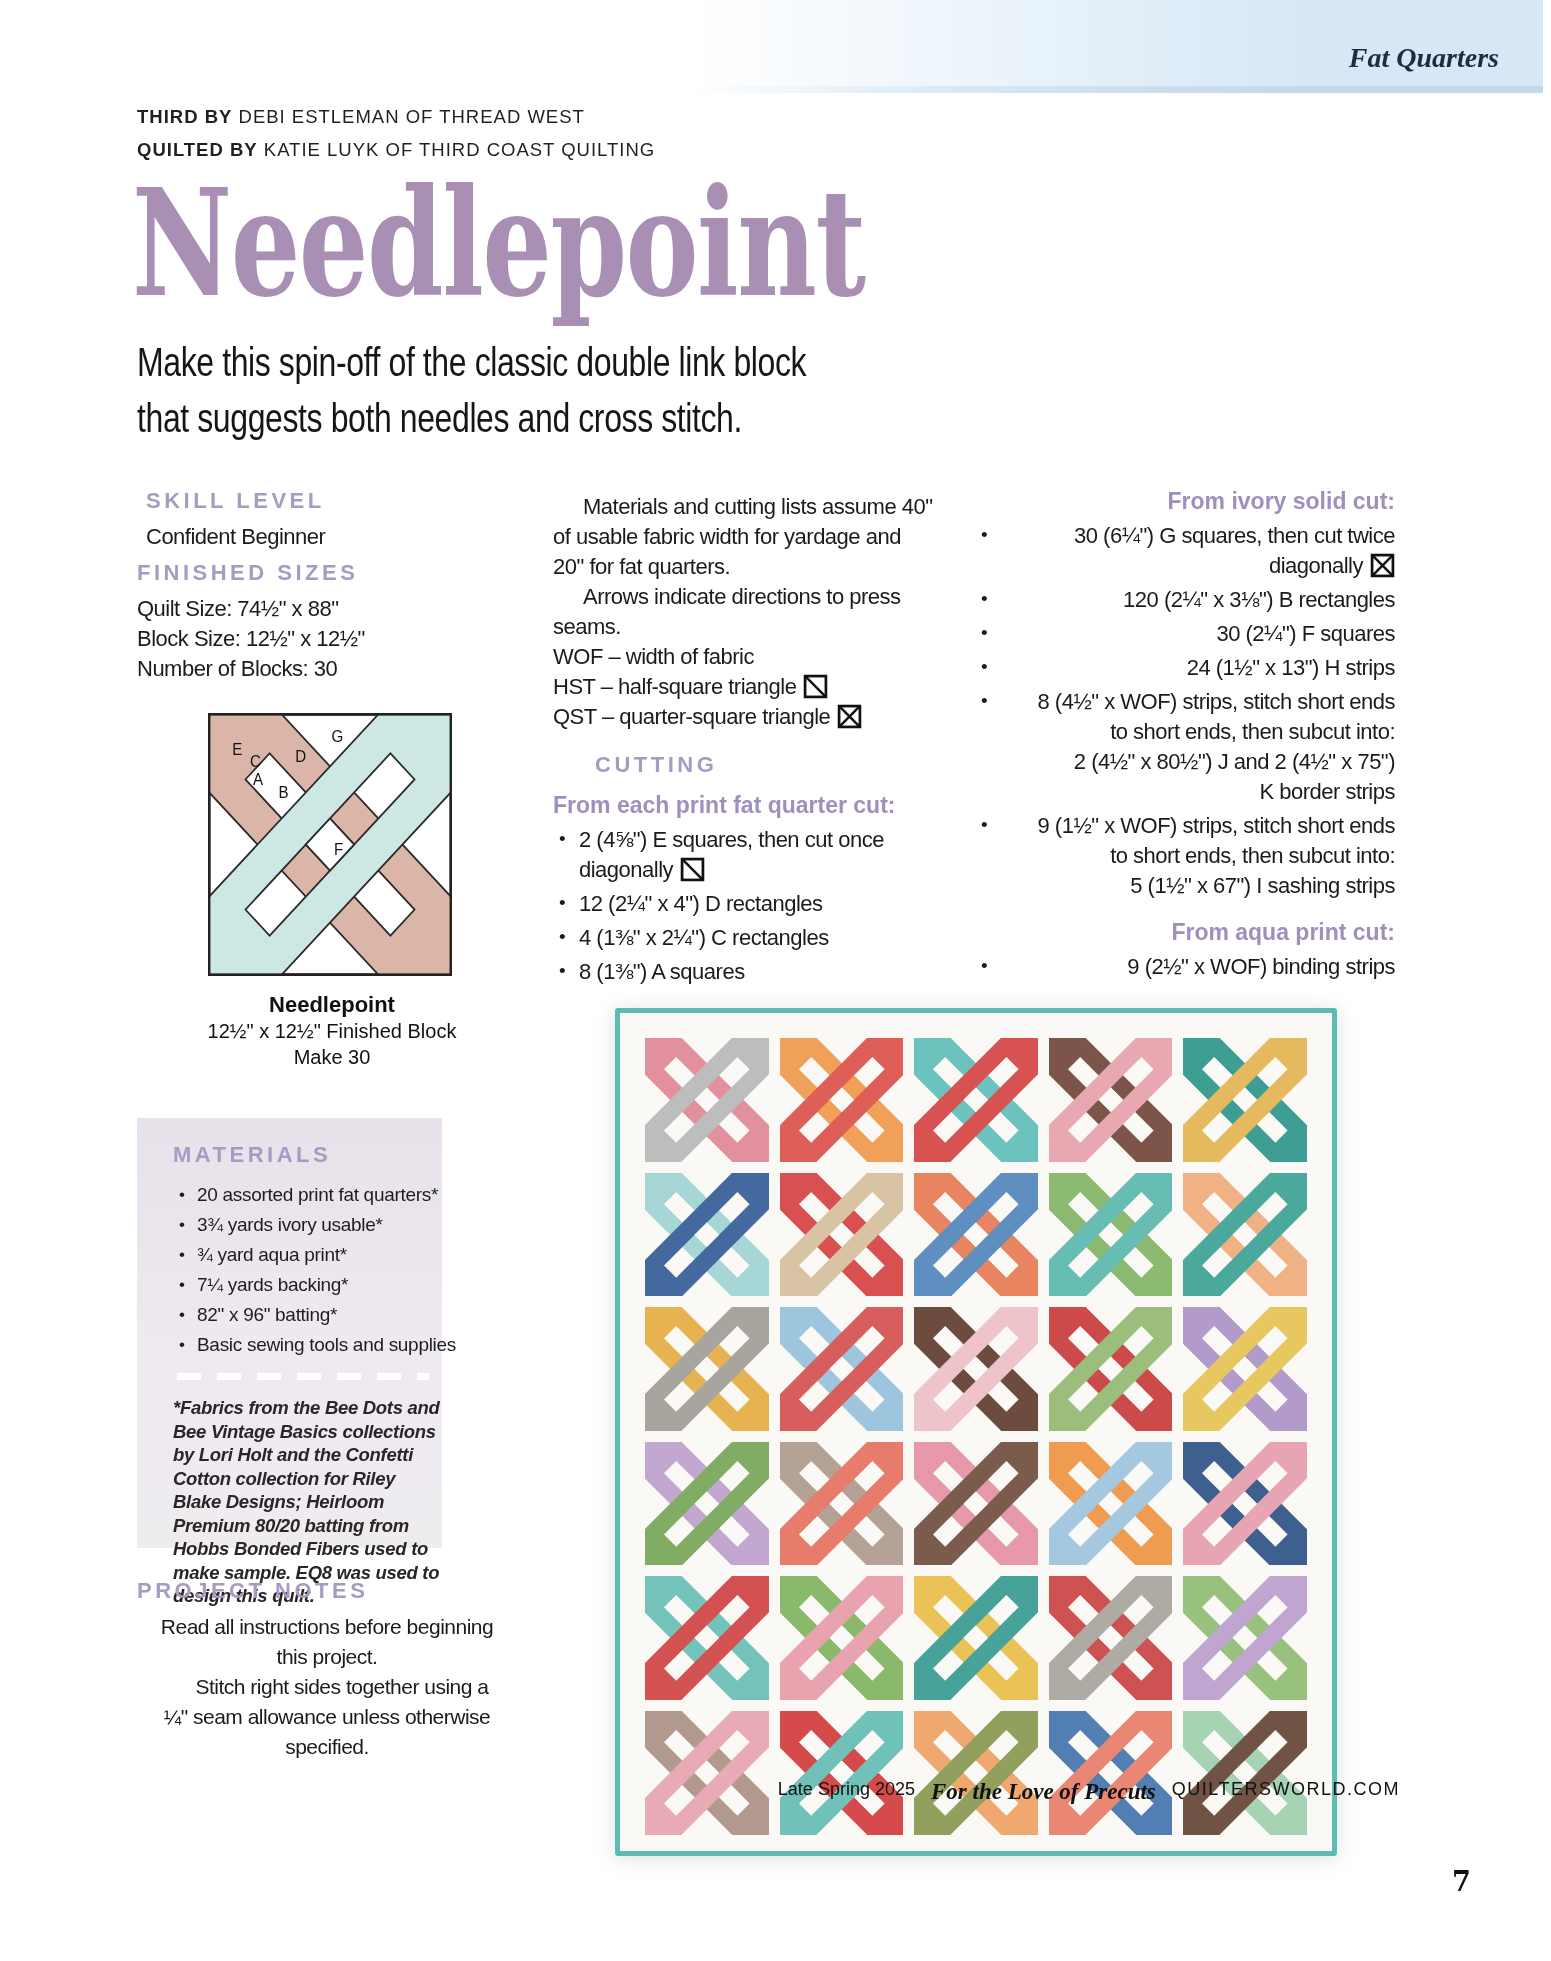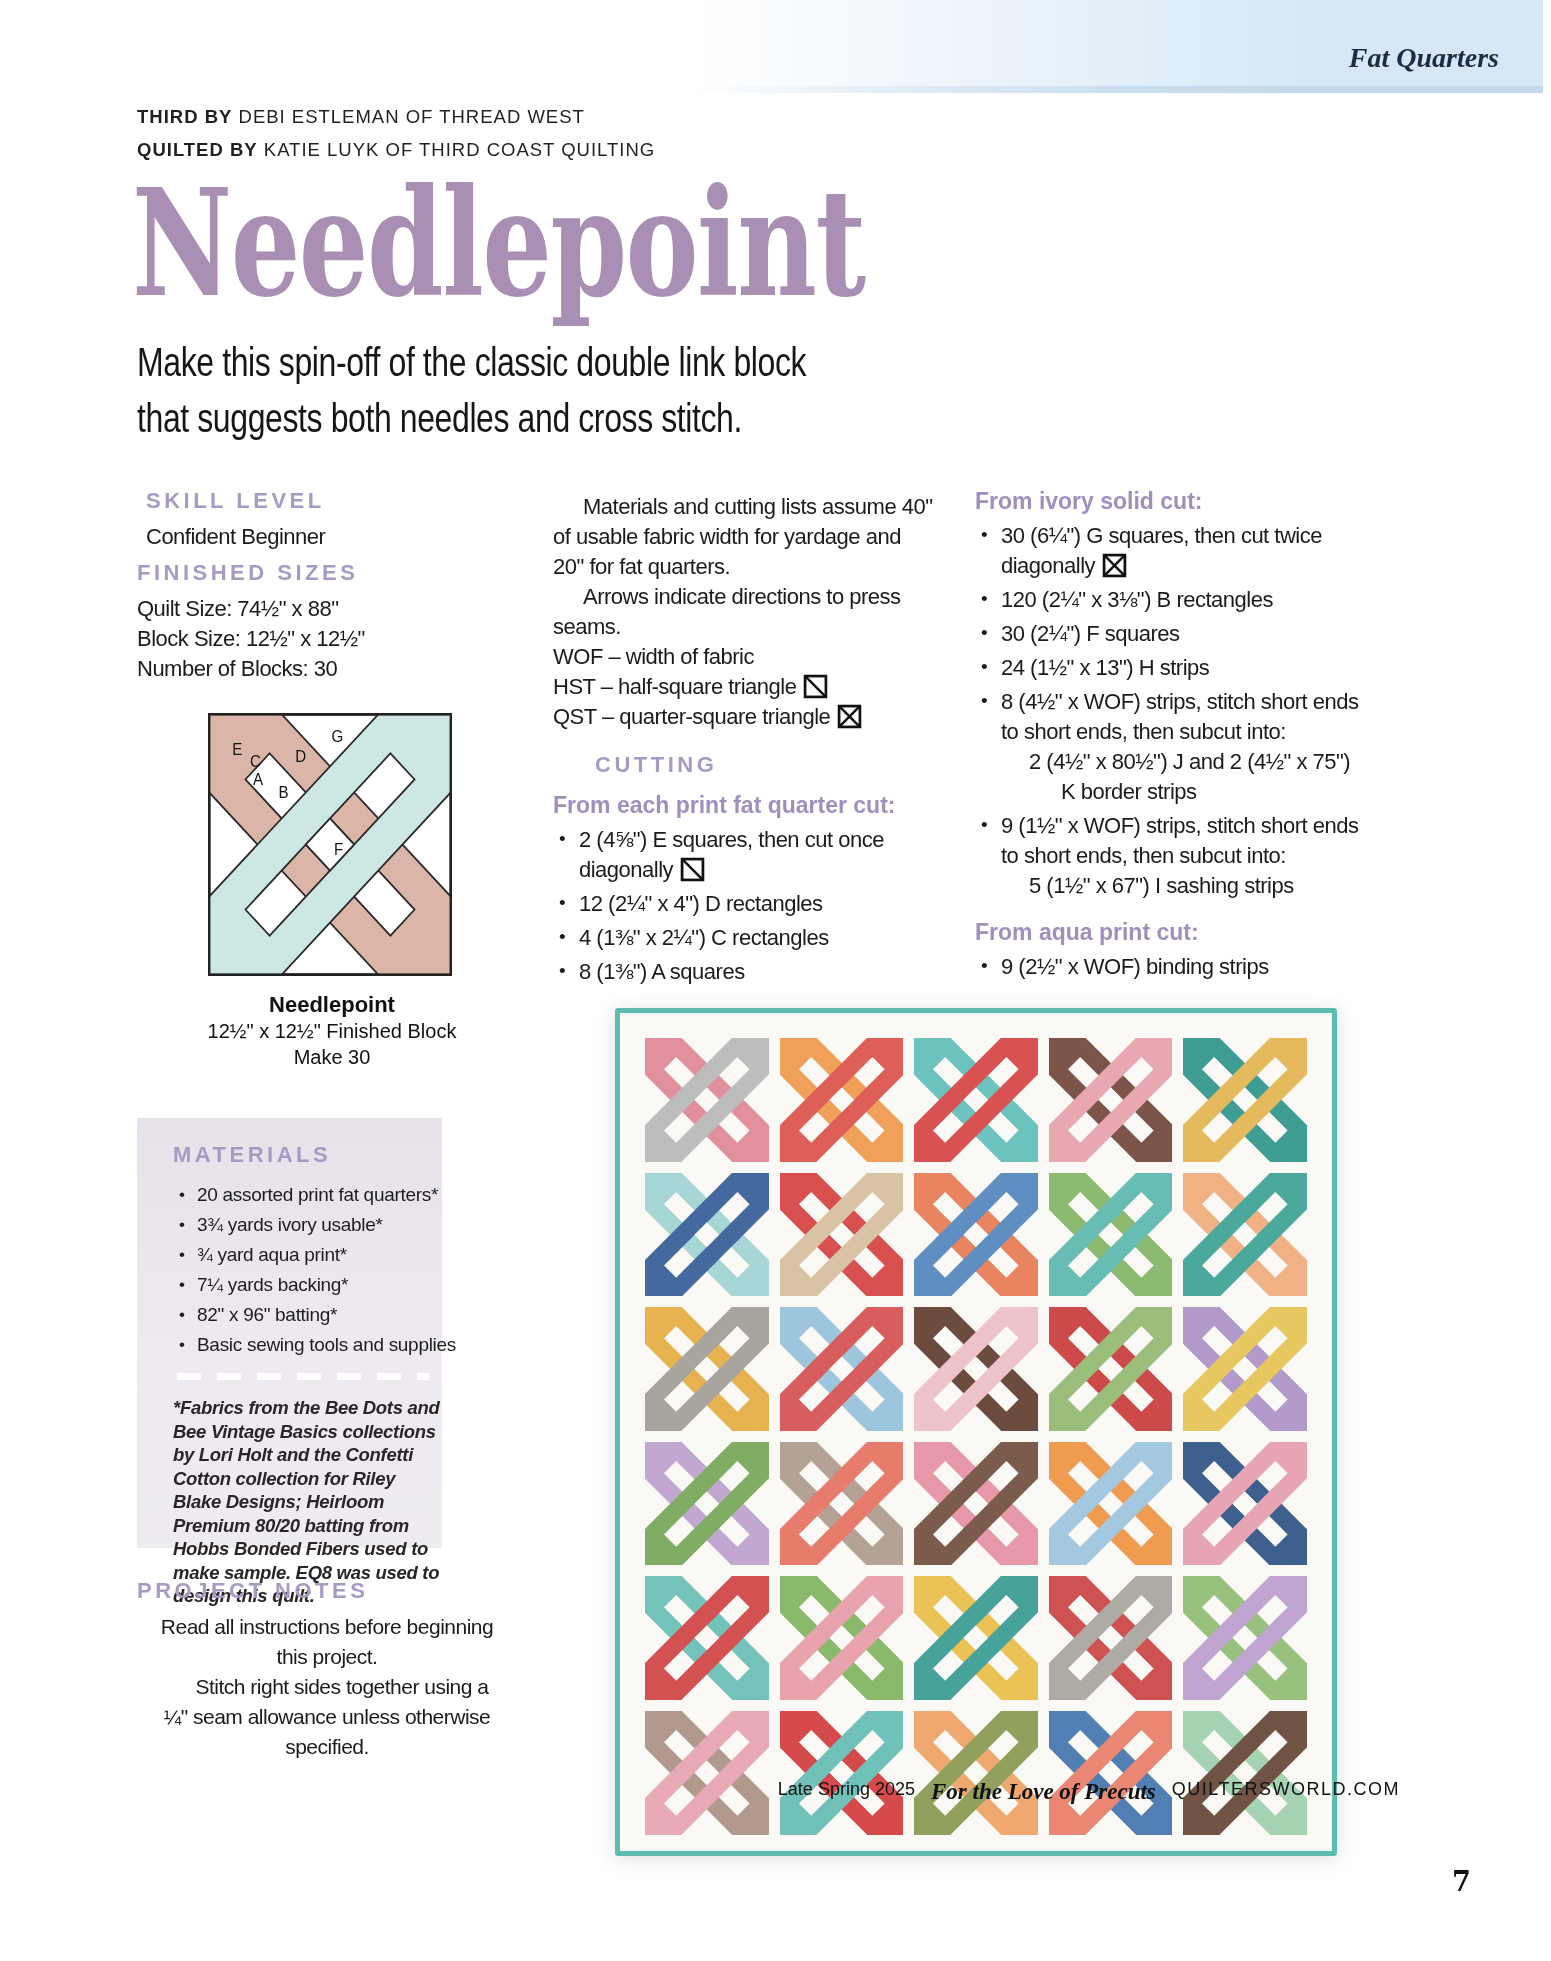--- a/index.html
+++ b/index.html
@@ -37,21 +37,21 @@
   .tline{white-space:nowrap;}
   .tline.ind1{padding-left:30px;}
   .cline{white-space:nowrap;}
   .cline.ind1{padding-left:28px;}
   .cline.ind2{padding-left:60px;}
 
   
   .col1-skill{position:absolute;left:146px;top:488px;}
   .col1-sizes{position:absolute;left:137px;top:560px;}
   .col2{position:absolute;left:553px;top:492px;width:400px;}
-  .col3{position:absolute;left:975px;top:488px;width:420px;}
+  .col3{position:absolute;left:975px;top:488px;width:420px;text-align:right;}
 
   
   ul.blist{list-style:none;margin:4px 0 0 0;padding:0;}
   ul.blist li{position:relative;padding-left:26px;margin:0 0 4px 0;}
   ul.blist li::before{content:"\2022";position:absolute;left:6px;top:-1px;font-size:19px;color:#1b1b1d;}
 
   .cut-icon{display:inline-block;width:25px;height:25px;vertical-align:-5px;margin-left:7px;}
   .cut-icon svg{display:block;width:100%;height:100%;}
 
   

